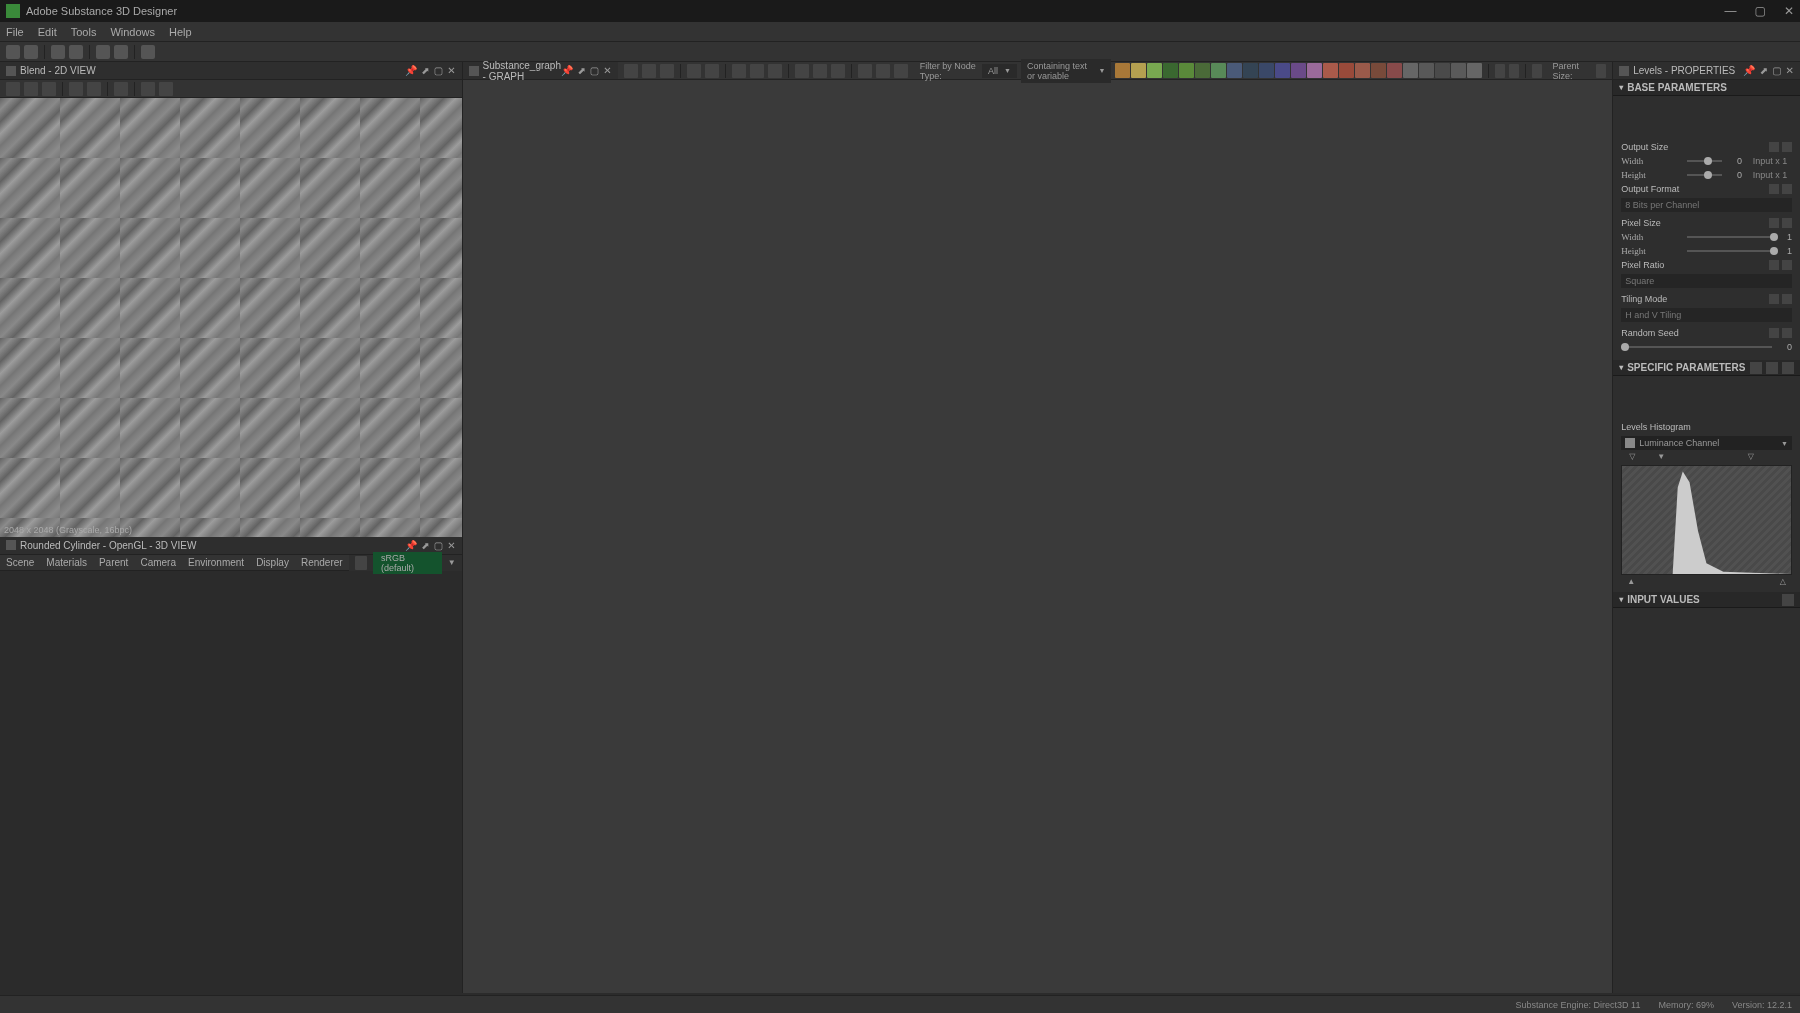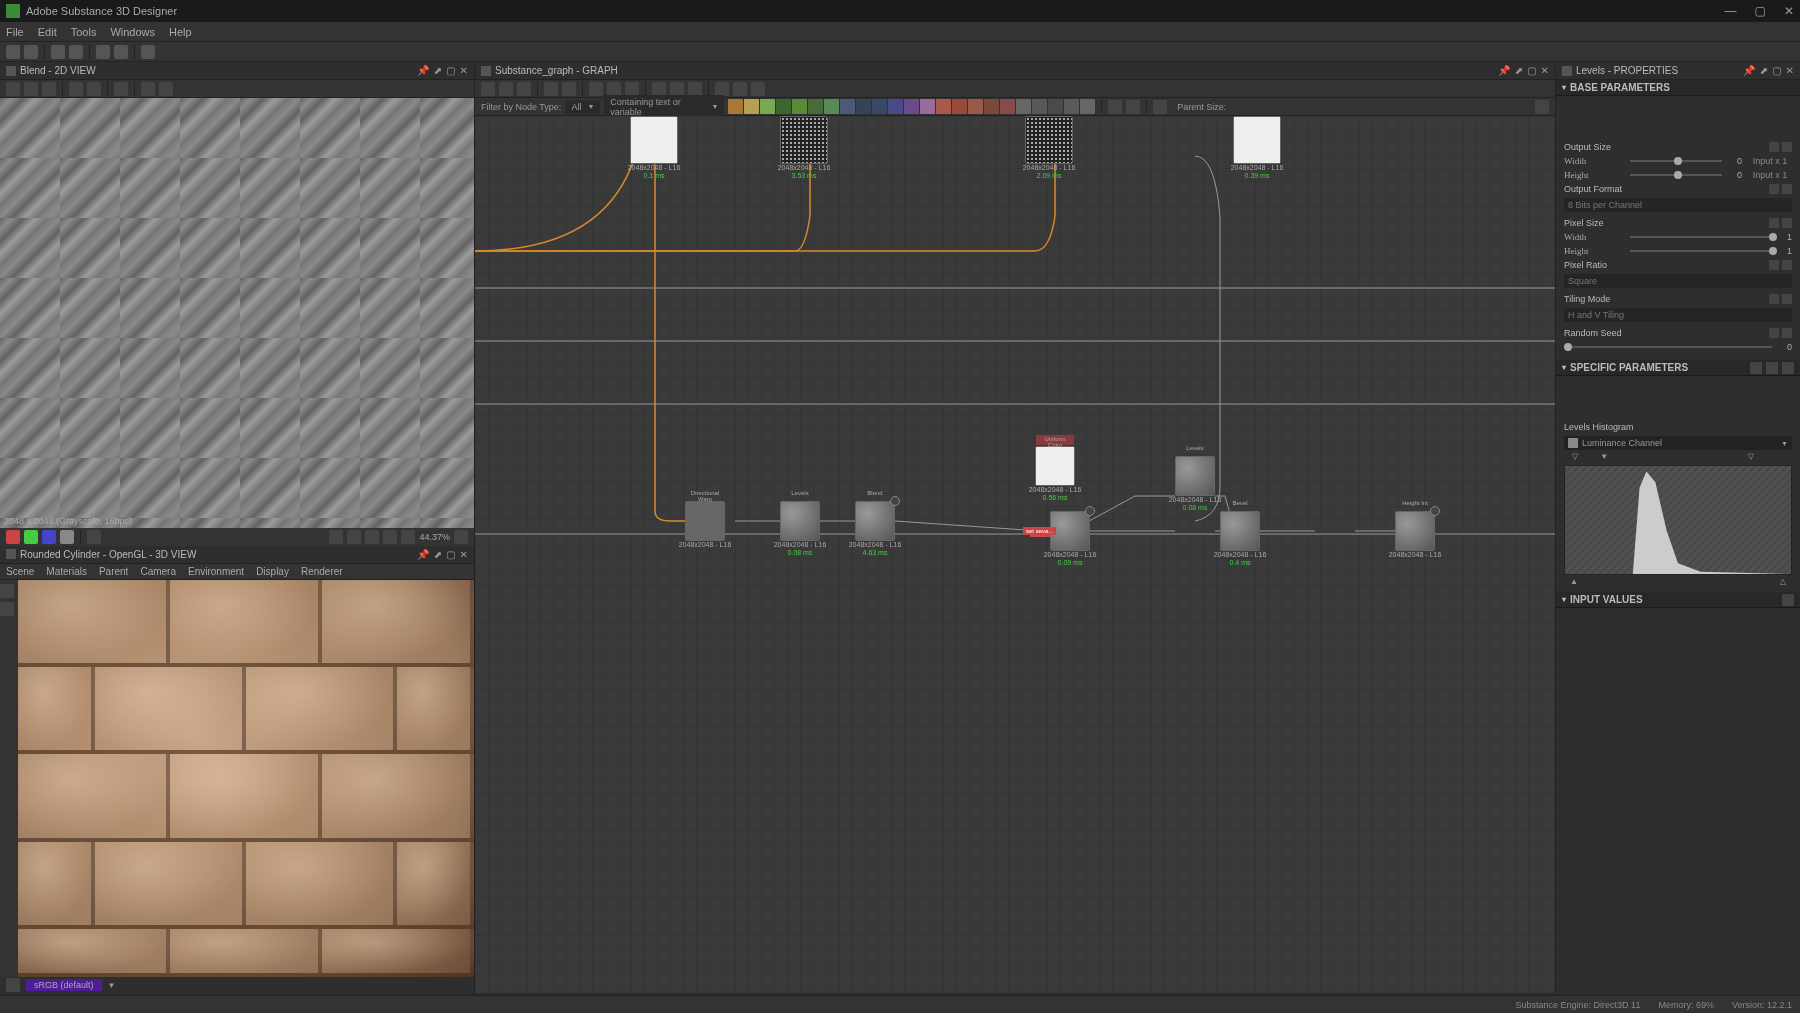--- a/index.html
+++ b/index.html
@@ -45,33 +45,33 @@
 .view-2d-footer { height: 18px; background: #333; display: flex; align-items: center; padding: 0 6px; gap: 4px; }
 .view-2d-footer .spacer { flex: 1; }
 .view-2d-footer .zoom { font-size: 9px; color: #aaa; }
 .color-swatch { width: 14px; height: 14px; border-radius: 2px; }
 .sw-red { background: #c44; }
 .sw-green { background: #4c4; }
 .sw-blue { background: #44c; }
 .sw-gray { background: #888; }
 
 
-.view-3d-section { flex: 1; display: flex; flex-direction: column; }
+.view-3d-section { flex: 1; display: flex; }
 .view-3d-menu { height: 16px; background: #333; display: flex; align-items: center; padding: 0 6px; gap: 12px; border-bottom: 1px solid #222; }
 .view-3d-menu span { font-size: 10px; color: #aaa; }
 .view-3d { flex: 1; background: #333; position: relative; display: flex; overflow: hidden; }
 .view-3d .side-icons { width: 18px; display: flex; flex-direction: column; gap: 4px; padding: 4px 0; }
 .view-3d .brick-preview { flex: 1; background: radial-gradient(ellipse at 40% 40%, #caa58a 0%, #b38f70 30%, #9c7a5e 70%, #6a4a35 100%); position: relative; }
 .brick-row { position: absolute; left: 0; right: 0; border-bottom: 4px solid rgba(60,40,25,0.6); display: flex; }
 .brick-cell { flex: 1; border-right: 4px solid rgba(60,40,25,0.5); background: radial-gradient(ellipse at 35% 30%, rgba(255,225,195,0.35), transparent 70%); }
 .view-3d-footer { height: 16px; background: #2e2e2e; display: flex; align-items: center; padding: 0 6px; gap: 6px; }
-.view-3d-footer .dd { font-size: 9px; color: #aaa; background: #4c1d95; padding: 1px 8px; }
-
-
-.center-col { flex: 1; display: flex; flex-direction: column; background: #3a3a3a; }
+.view-3d-footer .dd { font-size: 9px; color: #aaa; background: #14532d; padding: 1px 8px; }
+
+
+.center-col { flex: 1; display: flex; flex-direction: row; background: #3a3a3a; }
 .graph-toolbar-1 { height: 18px; background: #333; display: flex; align-items: center; padding: 0 6px; gap: 4px; border-bottom: 1px solid #222; }
 .graph-toolbar-2 { height: 18px; background: #333; display: flex; align-items: center; padding: 0 6px; gap: 4px; border-bottom: 1px solid #222; }
 .gt-icon { width: 14px; height: 14px; background: #444; border-radius: 1px; }
 .gt-dd { font-size: 9px; color: #999; background: #2a2a2a; padding: 2px 6px; display: flex; align-items: center; gap: 6px; }
 .gt-dd::after { content: '▼'; font-size: 7px; }
 .node-palette { display: flex; gap: 1px; margin-left: auto; }
 .palette-sw { width: 15px; height: 15px; border-radius: 1px; }
 .graph-canvas { flex: 1; background: #3a3a3a; background-image: linear-gradient(#353535 1px, transparent 1px), linear-gradient(90deg, #353535 1px, transparent 1px); background-size: 13px 13px; position: relative; overflow: hidden; }
 
 
@@ -173,36 +173,20 @@
       <div class="pt-icon"></div>
       <div class="tb-sep"></div>
       <div class="pt-icon"></div>
       <div class="tb-sep"></div>
       <div class="pt-icon"></div>
       <div class="pt-icon"></div>
     </div>
     <div class="view-2d">
       <div class="texture-preview"></div>
       <div class="readout">2048 x 2048 (Grayscale, 16bpc)</div>
-    </div>
-    <div class="view-2d-footer">
-      <div class="color-swatch sw-red"></div>
-      <div class="color-swatch sw-green"></div>
-      <div class="color-swatch sw-blue"></div>
-      <div class="color-swatch sw-gray"></div>
-      <div class="tb-sep"></div>
-      <div class="pt-icon"></div>
-      <div class="spacer"></div>
-      <div class="pt-icon"></div>
-      <div class="pt-icon"></div>
-      <div class="pt-icon"></div>
-      <div class="pt-icon"></div>
-      <div class="pt-icon"></div>
-      <div class="zoom">44.37%</div>
-      <div class="pt-icon"></div>
     </div>
 
     <div class="panel-header">
       <div class="icon"></div>
       <div class="title">Rounded Cylinder - OpenGL - 3D VIEW</div>
       <div class="controls">
         <span>📌</span>
         <span>⬈</span>
         <span>▢</span>
         <span>✕</span>

